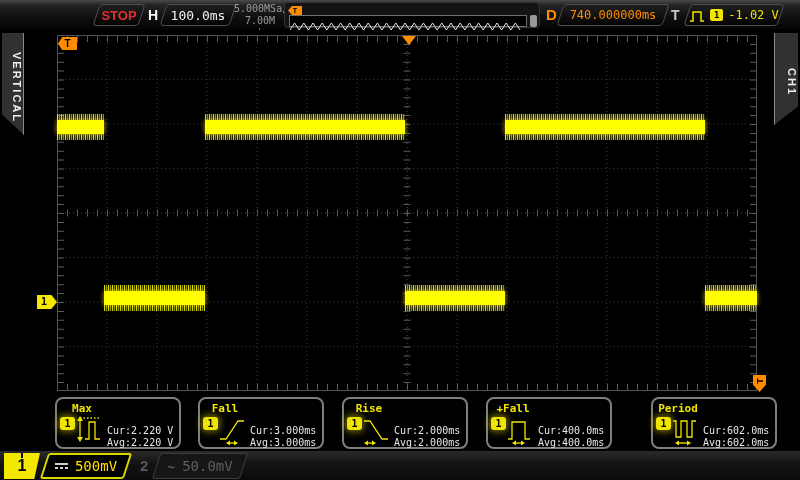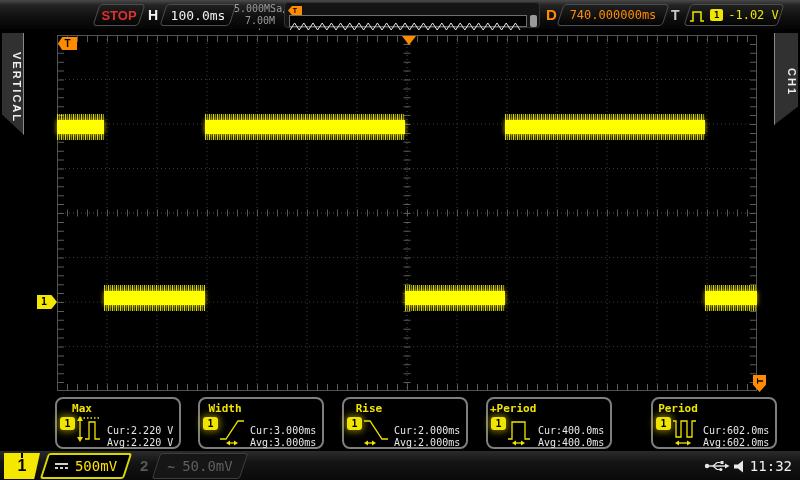--- a/index.html
+++ b/index.html
@@ -247,21 +247,21 @@
           <path class="fil" d="M4 30 l-3 -5 h6 z"></path>
         <path d="M9 27 h4 v-17 h6 v17 h5"></path>
       </svg>
       <div class="mrows">
         <div>Cur:2.220 V</div><div>Avg:2.220 V</div>
         <div>Min:2.220 V</div>
       </div>
     </div>
 
     <div class="mpanel" style="left:198px">
-      <div class="mlabel">Width</div>
+      <div class="mlabel">Fall</div>
       <div class="mbadge">1</div>
       <svg class="micon" width="28" height="34">
         <path d="M1 27 h6 l12 -18 h6"></path>
         <line x1="9" y1="31" x2="17" y2="31"></line>
         <path class="fil" d="M7 31 l4 -2.5 v5 z"></path>
           <path class="fil" d="M19 31 l-4 -2.5 v5 z"></path>
       </svg>
       <div class="mrows">
         <div>Cur:3.000ms</div><div>Avg:3.000ms</div>
         <div>Min:3.000ms</div>
@@ -277,21 +277,21 @@
         <path class="fil" d="M1 31 l4 -2.5 v5 z"></path>
           <path class="fil" d="M13 31 l-4 -2.5 v5 z"></path>
       </svg>
       <div class="mrows">
         <div>Cur:2.000ms</div><div>Avg:2.000ms</div>
         <div>Min:2.000ms</div>
       </div>
     </div>
 
     <div class="mpanel" style="left:486px">
-      <div class="mlabel">+Period</div>
+      <div class="mlabel">+Fall</div>
       <div class="mbadge">1</div>
       <svg class="micon" width="28" height="34">
         <path d="M1 27 h4 v-17 h13 v17 h5"></path>
         <line x1="7" y1="31" x2="16" y2="31"></line>
         <path class="fil" d="M5 31 l4 -2.5 v5 z"></path>
           <path class="fil" d="M18 31 l-4 -2.5 v5 z"></path>
       </svg>
       <div class="mrows">
         <div>Cur:400.0ms</div><div>Avg:400.0ms</div>
         <div>Min:400.0ms</div>
@@ -329,30 +329,15 @@
 
     <div class="ch2-num">2</div>
 
     <div class="bcap bcap-ch2">
       <div class="unsk">
         <span class="ch2-ac">~</span>
         <span class="ch2-scale">50.0mV</span>
       </div>
     </div>
 
-    <div class="clockarea">
-      <svg width="26" height="12">
-        <circle cx="3" cy="6" r="2.2" fill="#e8e8e8"></circle>
-        <line x1="5" y1="6" x2="21" y2="6" stroke="#e8e8e8" stroke-width="1.4"></line>
-        <path d="M9 6 L13 2.5 H16.5" stroke="#e8e8e8" stroke-width="1.2" fill="none"></path>
-        <rect x="16.5" y="1" width="3" height="3" fill="#e8e8e8"></rect>
-        <path d="M9 6 L13 9.5 H15.5" stroke="#e8e8e8" stroke-width="1.2" fill="none"></path>
-        <circle cx="16.8" cy="9.5" r="1.6" fill="#e8e8e8"></circle>
-        <path d="M21 3.5 L25.5 6 L21 8.5 z" fill="#e8e8e8"></path>
-      </svg>
-      <svg width="12" height="13">
-        <path d="M0 4.5 H4 L9 0.5 V12.5 L4 8.5 H0 z" fill="#e8e8e8"></path>
-      </svg>
-      <span class="clock-txt">11:32</span>
-    </div>
   </div>
 
 </div>
 
 </body></html>

